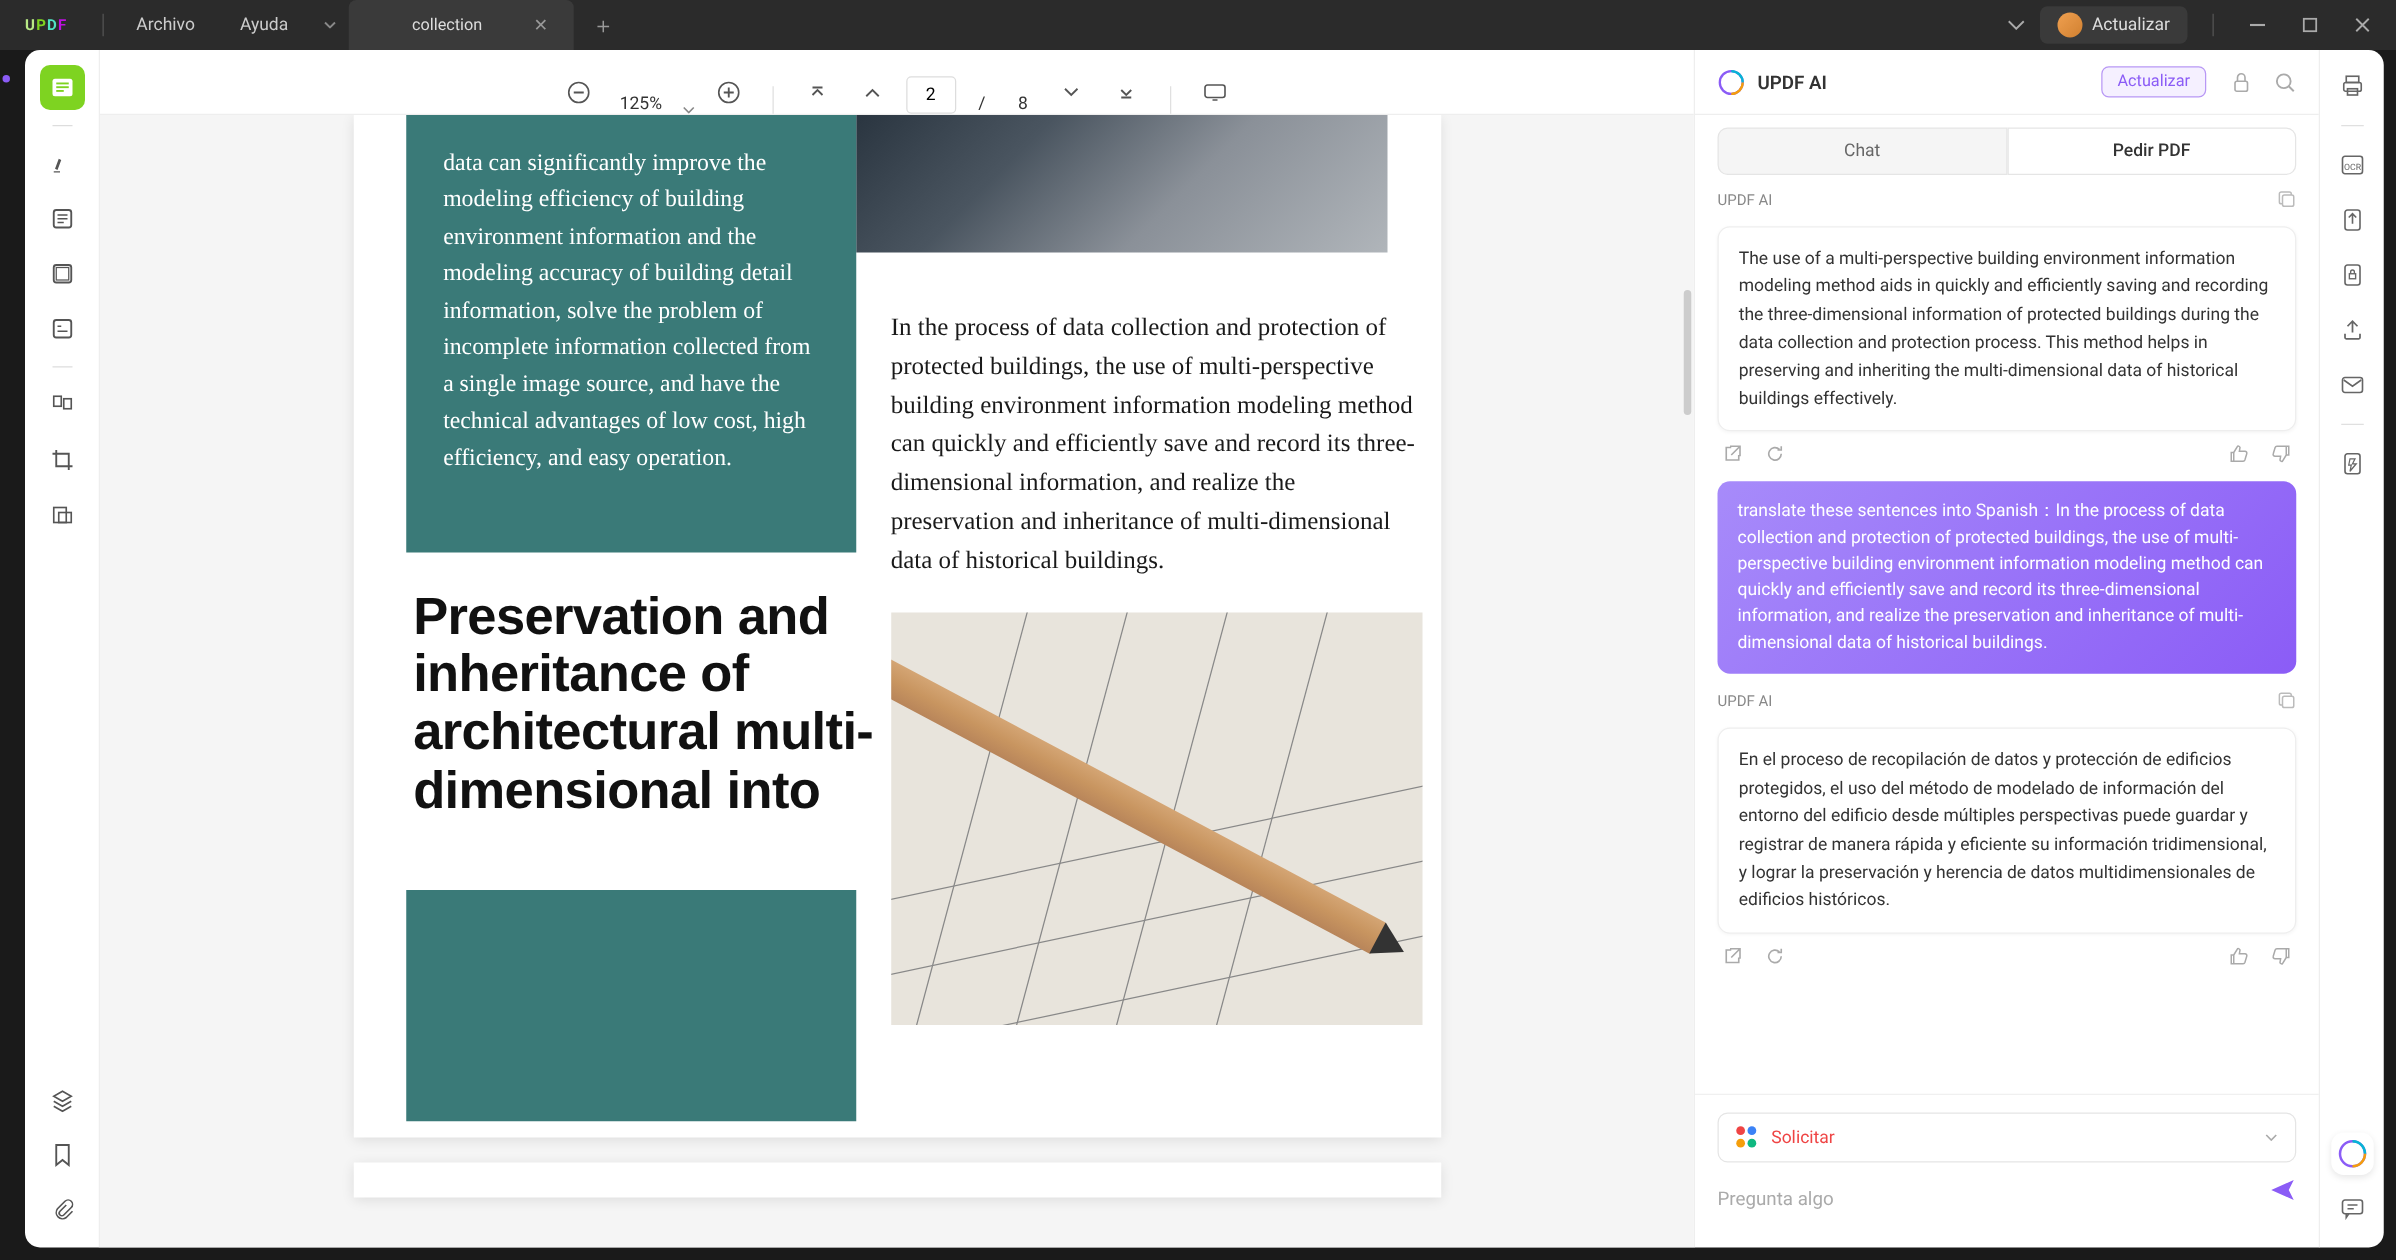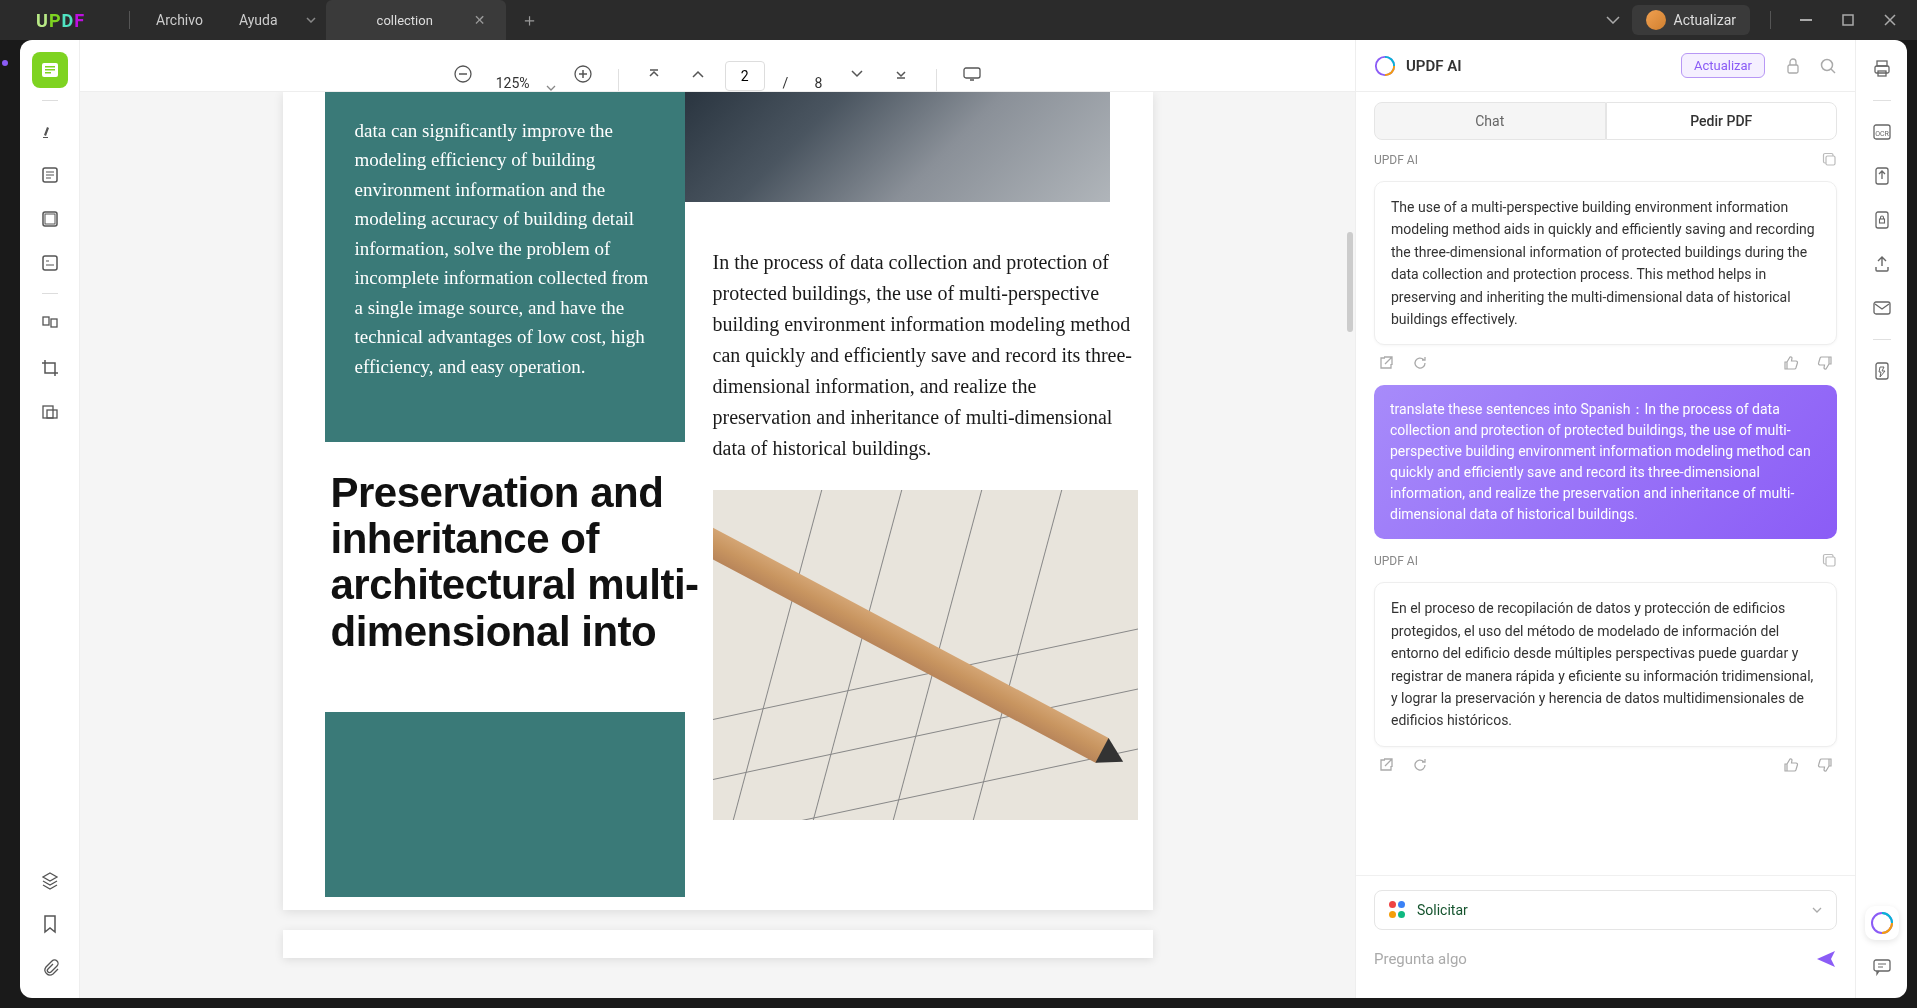--- a/index.html
+++ b/index.html
@@ -1,20 +1,20 @@
 <!DOCTYPE html>
 <html><head>
 <meta charset="utf-8">
 <style>
 * { margin: 0; padding: 0; box-sizing: border-box; font-family: -apple-system, BlinkMacSystemFont, "Segoe UI", Roboto, sans-serif; }
 body { background: #1a1a1a; width: 1917px; height: 1008px; overflow: hidden; position: relative; }
 
 
 .titlebar { height: 40px; background: #2b2b2b; display: flex; align-items: center; color: #ddd; }
-.logo { font-weight: 700; font-size: 18px; padding: 0 36px; letter-spacing: 1px; }
+.logo { font-weight: 700; font-size: 12px; padding: 0 20px; letter-spacing: 1px; }
 .logo span:nth-child(1){color:#b8e986}.logo span:nth-child(2){color:#7ed321}.logo span:nth-child(3){color:#50e3c2}.logo span:nth-child(4){color:#bd10e0}
 .divider-v { width:1px; height:18px; background:#555; margin:0 8px; }
 .menu-item { padding: 0 18px; font-size: 14px; color:#ccc; cursor:pointer; }
 .tab-dropdown { width:30px; display:flex; justify-content:center; color:#888; }
 .tab { display:flex; align-items:center; background:#3a3a3a; height:40px; padding:0 20px 0 30px; border-radius:6px 6px 0 0; min-width:180px; }
 .tab-title { font-size:13px; color:#ddd; flex:1; text-align:center; }
 .tab-close { color:#999; font-size:14px; margin-left:20px; }
 .tab-add { padding:0 15px; color:#999; font-size:18px; }
 .titlebar-right { margin-left:auto; display:flex; align-items:center; gap:12px; padding-right:12px; }
 .chevron-down { color:#aaa; }
@@ -75,23 +75,23 @@
 .msg-user { background:linear-gradient(135deg,#a78bfa,#8b5cf6); color:#fff; padding:14px 16px; border-radius:10px; font-size:14px; line-height:1.5; }
 .msg-label { display:flex; align-items:center; justify-content:space-between; font-size:12px; color:#888; }
 .msg-copy { color:#bbb; }
 .msg-ai { background:#fff; border:1px solid #eee; padding:14px 16px; border-radius:10px; font-size:14px; line-height:1.6; color:#333; box-shadow:0 1px 3px rgba(0,0,0,0.04); }
 .msg-actions { display:flex; gap:18px; justify-content:flex-end; padding:10px 4px 0; color:#aaa; }
 .msg-actions .spacer { margin-right:auto; }
 .ai-footer { padding:14px 18px 22px; border-top:1px solid #f0f0f0; }
 .solicitar { display:flex; align-items:center; gap:10px; border:1px solid #e5e5e5; border-radius:8px; padding:10px 14px; margin-bottom:12px; }
 .sol-icon { width:18px; height:18px; display:flex; flex-wrap:wrap; gap:2px; }
 .sol-dot { width:7px; height:7px; border-radius:50%; }
-.sol-text { flex:1; font-size:14px; color:#14532d; }
+.sol-text { flex:1; font-size:14px; color:#ef4444; }
 .sol-caret { color:#aaa; }
-.ai-input-row { display:flex; align-items:center; }
+.ai-input-row { display:flex; align-items:flex-start; }
 .ai-input { flex:1; border:none; outline:none; font-size:15px; color:#333; padding:8px 0; }
 .ai-input::placeholder { color:#aaa; }
 .ai-send { color:#8b5cf6; font-size:20px; }
 
 
 .right-rail { width:52px; display:flex; flex-direction:column; align-items:center; padding-top:12px; gap:10px; border-left:1px solid #eee; }
 .rr-icon { width:34px; height:34px; display:flex; align-items:center; justify-content:center; color:#666; cursor:pointer; border-radius:6px; }
 .rr-sep { width:18px; height:1px; background:#e0e0e0; margin:4px 0; }
 .right-rail-bottom { margin-top:auto; margin-bottom:14px; display:flex; flex-direction:column; align-items:center; gap:10px; }
 .ai-fab { width:34px; height:34px; border-radius:10px; display:flex; align-items:center; justify-content:center; box-shadow:0 2px 6px rgba(0,0,0,0.1); }

